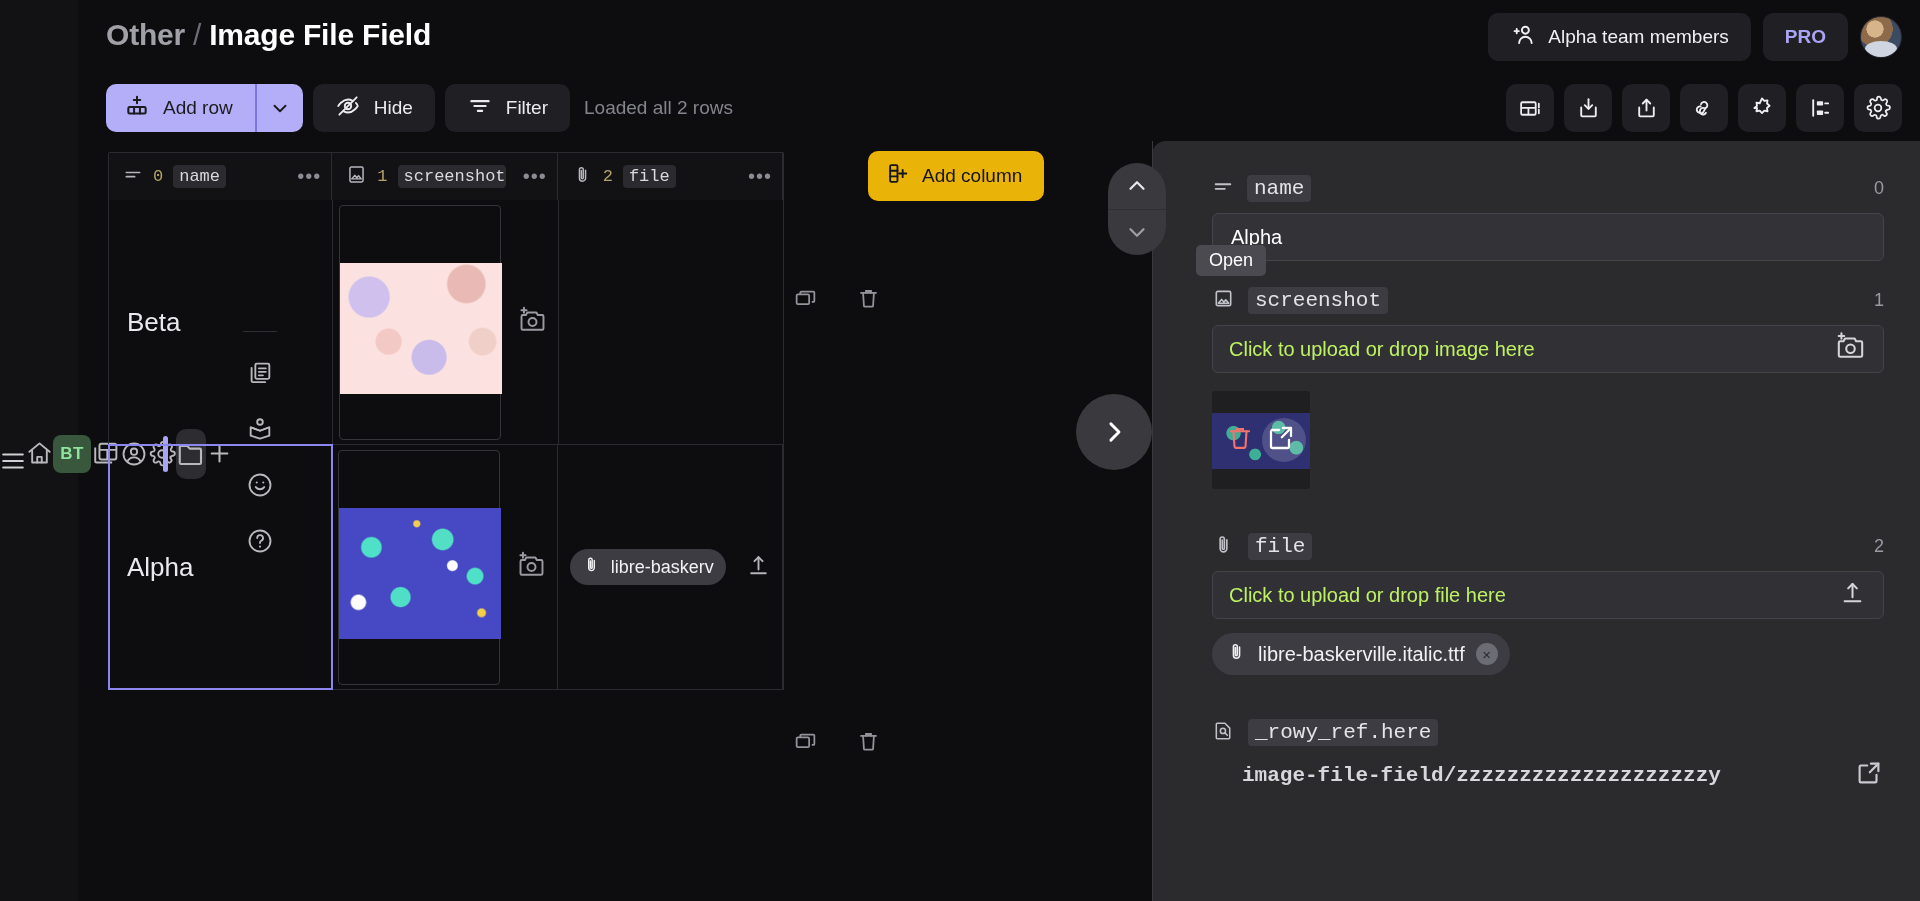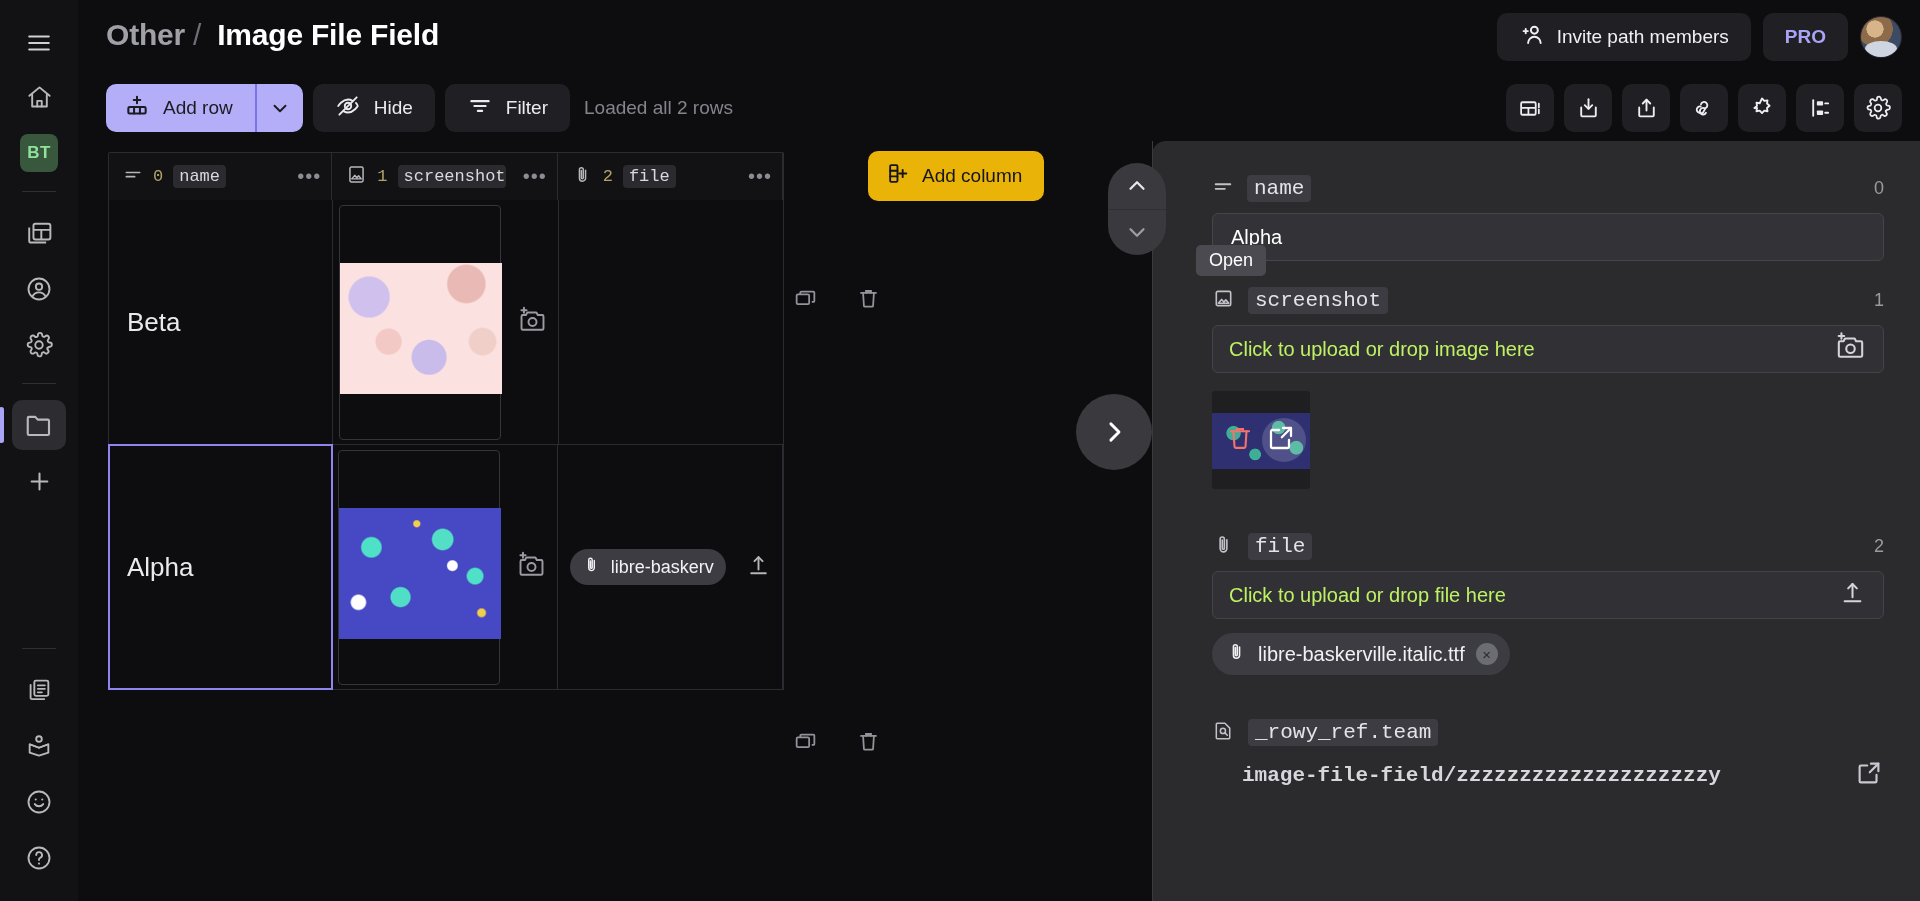--- a/index.html
+++ b/index.html
@@ -8,21 +8,21 @@
     background: #0d0d0f;
     font-family: "Liberation Sans", sans-serif;
     color: #e9e9ec;
     overflow: hidden;
   }
 
   
   #rail {
     position: absolute; left: 0; top: 0; width: 78px; height: 901px;
     background: #121214;
-    display: flex; flex-direction: column; align-items: center; justify-content: space-between;
+    display: flex; align-items: center; justify-content: space-between;
   }
   #rail .hamb { margin-top: 20px; width: 46px; height: 46px; display:flex; align-items:center; justify-content:center; border-radius:8px; cursor:pointer; }
   #rail .railbtn {
     width: 54px; height: 50px; margin-top: 6px;
     display: flex; align-items: center; justify-content: center;
     border-radius: 10px; cursor: pointer; position: relative;
   }
   #rail .railbtn svg { stroke: #b9b9bd; }
   .bt-chip {
     width: 38px; height: 38px; border-radius: 8px;
@@ -37,21 +37,21 @@
     border-radius:3px; background:#a9a4f5;
   }
   #rail .spacer { flex: 1 1 auto; }
   #rail .bottomgrp { padding-bottom: 18px; display:flex; flex-direction:column; align-items:center; }
 
   
   #header { position: absolute; left: 78px; top: 0; right: 0; height: 78px; }
   #breadcrumb { position: absolute; left: 28px; top: 18px; font-size: 30px; font-weight: 700; letter-spacing: -0.2px; white-space: nowrap; }
   #breadcrumb .crumb-parent { color: #a0a0a7; font-weight: 700; }
   #breadcrumb .crumb-sep { color: #6e6e77; font-weight: 400; margin: 0 8px; }
-  #breadcrumb .crumb-current { color: #fff; margin-left: 8px; }
+  #breadcrumb .crumb-current { color: #fff; }
 
   .hdr-right { position: absolute; right: 18px; top: 13px; display: flex; align-items: center; gap: 12px; }
   .btn-dark {
     background: #202024; border-radius: 10px; height: 48px;
     display: flex; align-items: center; gap: 12px;
     padding: 0 22px; font-size: 19px; color: #f0f0f3; cursor: pointer;
     border: none; font-family: inherit; font-weight: 400;
   }
   .btn-pro { background:#202024; border-radius: 10px; height: 48px; display:flex; align-items:center; padding: 0 22px; font-size: 19px; color:#a9a4f5; font-weight:600; cursor:pointer; }
   .avatar {
@@ -272,21 +272,21 @@
   </div>
   <div class="hdr-right">
     <div class="btn-dark">
       <span>
         <svg width="26" height="26" viewBox="0 0 24 24" fill="none" stroke="#f0f0f3" stroke-width="1.8" stroke-linecap="round">
             <circle cx="14.2" cy="7.6" r="3.2"></circle>
             <path d="M8.4 19.4a5.8 5.8 0 0 1 11.6 0"></path>
             <path d="M4.2 8.4h4M6.2 6.4v4"></path>
           </svg>
       </span>
-      <span>Invite path members</span>
+      <span>Alpha team members</span>
     </div>
     <div class="btn-pro">PRO</div>
     <div class="avatar"></div>
   </div>
 </div>
 
 <div id="toolbar">
   <div class="tb-left">
     <div class="addrow">
       <div class="main">
@@ -641,21 +641,21 @@
 
   <div class="sect" style="margin-top:44px;">
     <div class="fld-label">
       <span>
         <svg width="23" height="23" viewBox="0 0 24 24" fill="none" stroke="#c1c1c8" stroke-width="1.6" stroke-linejoin="round">
             <path d="M5.5 4.5h8l5 5v10a1 1 0 0 1-1 1h-12a1 1 0 0 1-1-1v-14a1 1 0 0 1 1-1z"></path>
             <circle cx="11.4" cy="12.4" r="2.7"></circle>
             <path d="M13.5 14.5 16 17" stroke-linecap="round"></path>
           </svg>
       </span>
-      <span class="nm">_rowy_ref.team</span>
+      <span class="nm">_rowy_ref.here</span>
     </div>
     <div class="path-row">
       <span class="path-val">image-file-field/zzzzzzzzzzzzzzzzzzzzy</span>
       <span class="path-open">
         <svg width="30" height="30" viewBox="0 0 24 24" fill="none" stroke="#c9c9d0" stroke-width="1.7" stroke-linecap="round" stroke-linejoin="round">
             <path d="M13.5 4.5H19.5V10.5"></path>
             <path d="M19.5 4.5 12.6 11.4"></path>
             <path d="M18 13.4v5.1a1 1 0 0 1-1 1H5.5a1 1 0 0 1-1-1V7a1 1 0 0 1 1-1h5.1"></path>
           </svg>
       </span>

